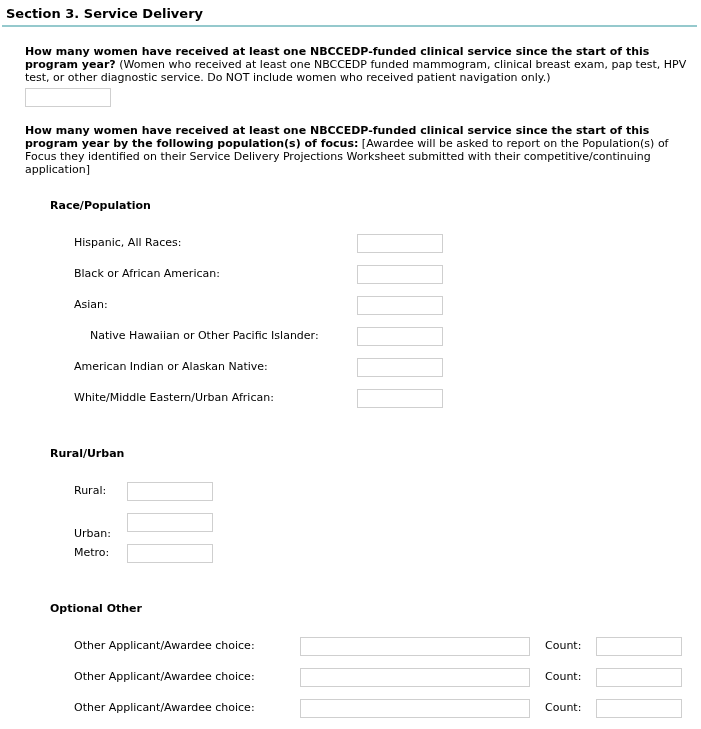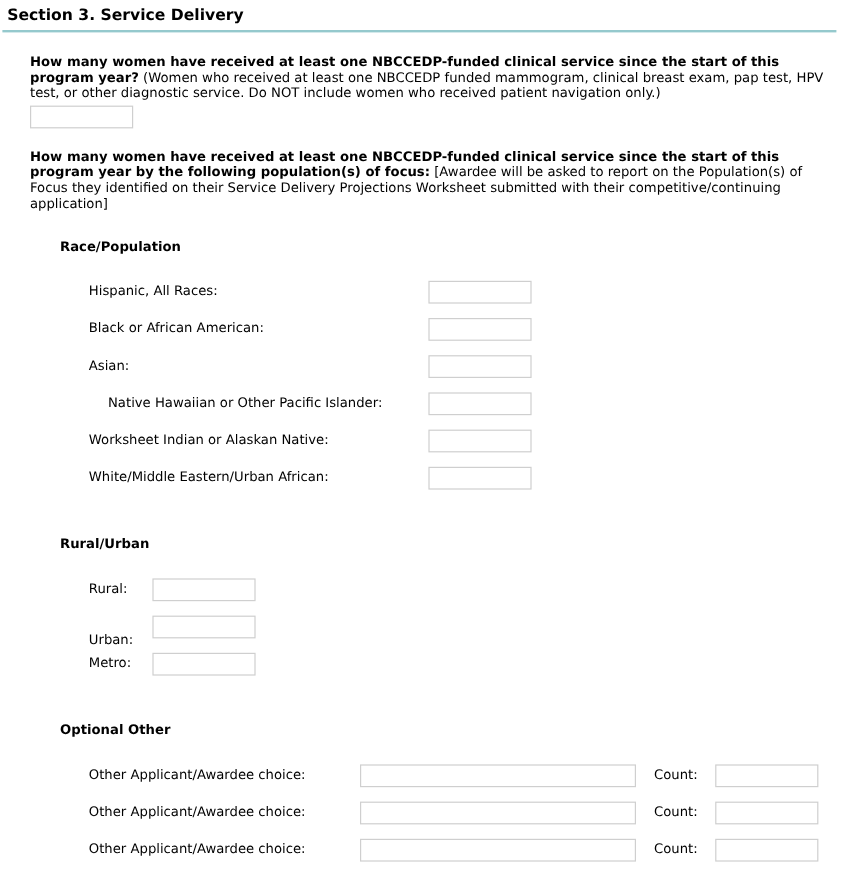--- a/index.html
+++ b/index.html
@@ -37,21 +37,21 @@
 
 <div class="abs field-label" style="left:74px; top:267px;">Black or African American:</div>
 <input class="tbox" type="text" style="left: 357px; top: 265px; width: 86px;" value="">
 
 <div class="abs field-label" style="left:74px; top:298px;">Asian:</div>
 <input class="tbox" type="text" style="left: 357px; top: 296px; width: 86px;" value="">
 
 <div class="abs field-label" style="left:74px; top:329px;margin-left:16px;">Native Hawaiian or Other Pacific Islander:</div>
 <input class="tbox" type="text" style="left: 357px; top: 327px; width: 86px;" value="">
 
-<div class="abs field-label" style="left:74px; top:360px;">Worksheet Indian or Alaskan Native:</div>
+<div class="abs field-label" style="left:74px; top:360px;">American Indian or Alaskan Native:</div>
 <input class="tbox" type="text" style="left: 357px; top: 358px; width: 86px;" value="">
 
 <div class="abs field-label" style="left:74px; top:391px;">White/Middle Eastern/Urban African:</div>
 <input class="tbox" type="text" style="left: 357px; top: 389px; width: 86px;" value="">
 
 <div class="abs group-label" style="top:447px;text-align:center;">Rural/Urban</div>
 
 <div class="abs field-label" style="left:74px; top:484px;">Rural:</div>
 <input class="tbox" type="text" style="left: 127px; top: 482px; width: 86px;" value="">
 

